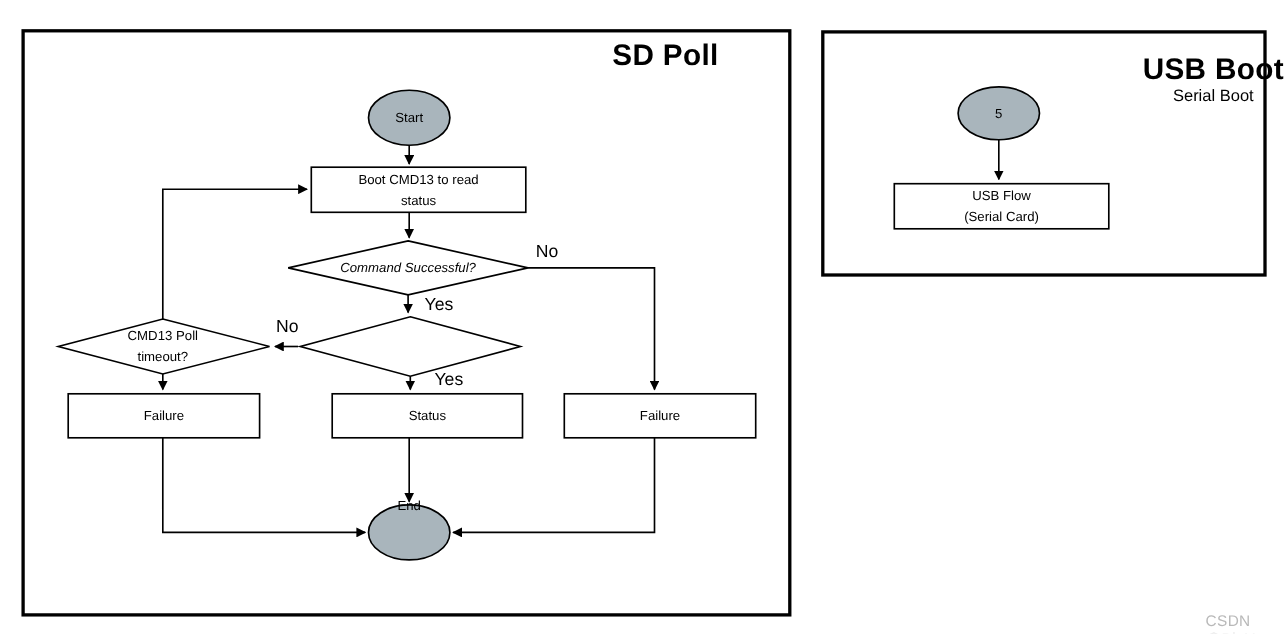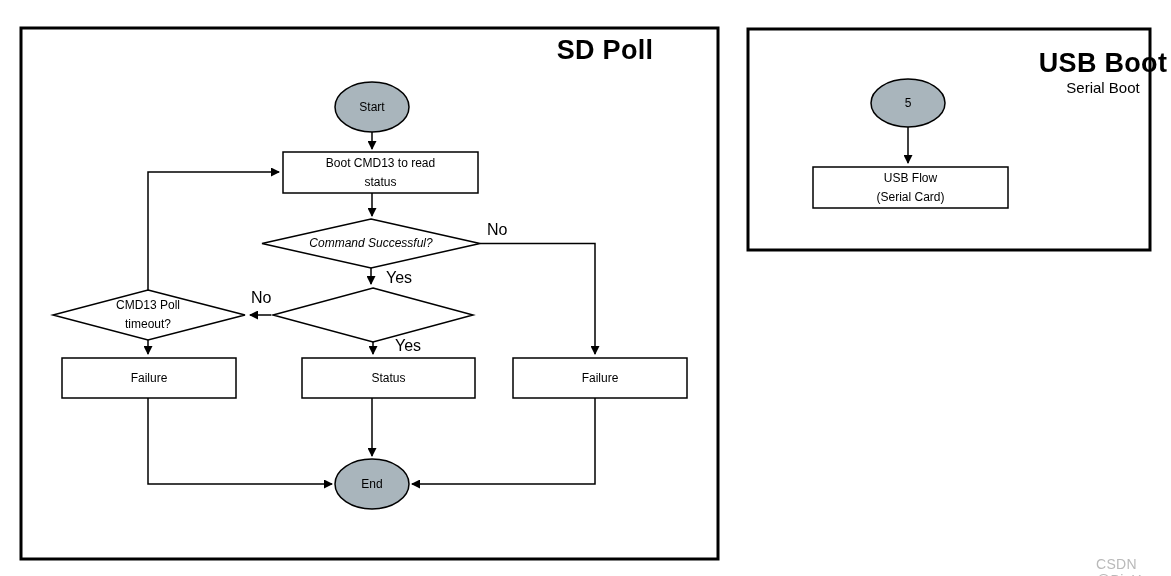--- a/index.html
+++ b/index.html
@@ -101,21 +101,21 @@
 
   <div class="label node-label" style="left:68px; top:296px; width:160px; height:38px;">
     <div>CMD13 Poll</div>
     <div>timeout?</div>
   </div>
 
   <div class="label node-label" style="left:62px; top:358px; width:174px; height:40px;">Failure</div>
   <div class="label node-label" style="left:302px; top:358px; width:173px; height:40px;">Status</div>
   <div class="label node-label" style="left:513px; top:358px; width:174px; height:40px;">Failure</div>
 
-  <div class="label node-label" style="left:335px; top:474px; width:74px; height:20px;">End</div>
+  <div class="label node-label" style="left:335px; top:450px; width:74px; height:20px;">End</div>
 
   <div class="label edge-label" style="left:487px; top:222px;">No</div>
   <div class="label edge-label" style="left:386px; top:270px;">Yes</div>
   <div class="label edge-label" style="left:251px; top:290px;">No</div>
   <div class="label edge-label" style="left:395px; top:338px;">Yes</div>
 
   <div class="label node-label" style="left:871px; top:93px; width:74px; height:20px;">5</div>
 
   <div class="label node-label" style="left:813px; top:167px; width:195px; height:41px;">
     <div>USB Flow</div>

